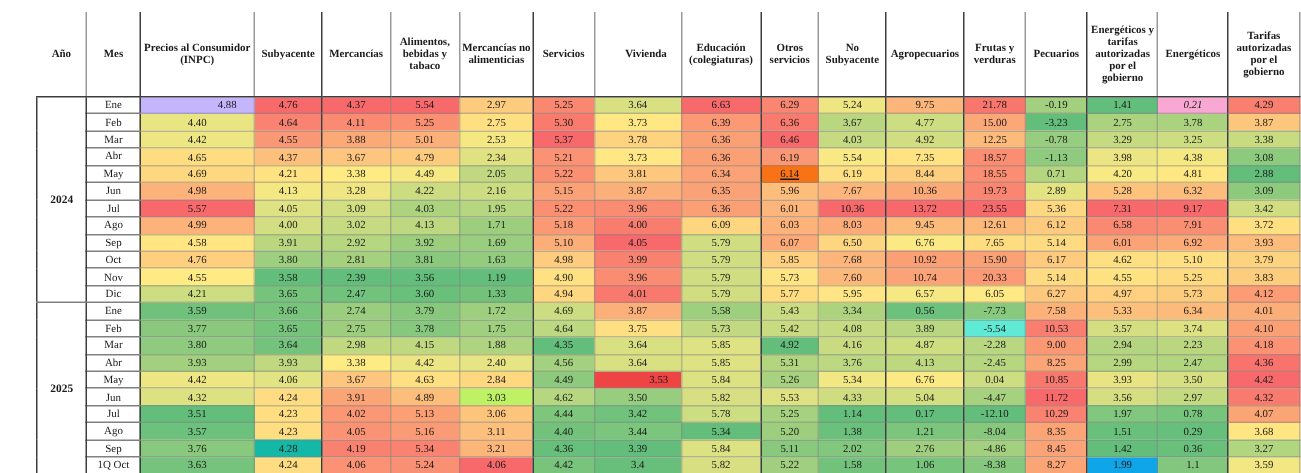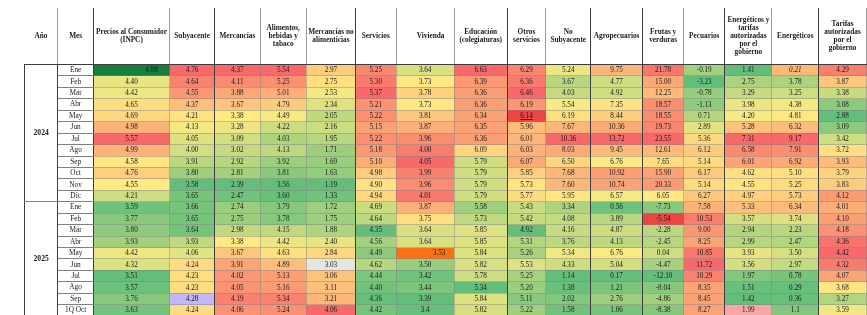--- a/index.html
+++ b/index.html
@@ -70,35 +70,35 @@
           <th class="sep-r" style="width: 45px;">Pecuarios</th>
           <th class="sep-l" style="width: 51px;">Energéticos y tarifas autorizadas por el gobierno</th>
           <th class="sep-r" style="width: 50px;">Energéticos</th>
           <th class="sep-l" style="width: 52px;">Tarifas autorizadas por el gobierno</th>
         </tr>
     </thead>
     <tbody>
         <tr class="yearstart">
           <td class="yearcell" rowspan="12" style="width: 46px;">2024</td>
           <td class="monthcell" style="width: 50px;">Ene</td>
-          <td class="v sep-l" style="width: 55px; background: #15803d; padding-left: 40px;">4.88</td>
+          <td class="v sep-l" style="width: 55px; background: #c4b5fd; padding-left: 40px;">4.88</td>
           <td class="v sep-r" style="width: 48px; background: rgb(248, 105, 107);">4.76</td>
           <td class="v sep-l" style="width: 48px; background: rgb(248, 105, 107);">4.37</td>
           <td class="v" style="width: 52px; background: rgb(248, 105, 107);">5.54</td>
           <td class="v sep-r" style="width: 54px; background: rgb(253, 204, 126);">2.97</td>
           <td class="v sep-l" style="width: 46px; background: rgb(250, 136, 113);">5.25</td>
           <td class="v" style="width: 44px; background: rgb(217, 224, 130);">3.64</td>
           <td class="v sep-r" style="width: 56px; background: rgb(248, 105, 107);">6.63</td>
           <td class="v sep-l" style="width: 44px; background: rgb(250, 134, 113);">6.29</td>
           <td class="v sep-r" style="width: 47px; background: rgb(238, 230, 131);">5.24</td>
           <td class="v sep-r sep-l" style="width: 52px; background: rgb(252, 181, 122);">9.75</td>
           <td class="v sep-l" style="width: 47px; background: rgb(249, 118, 109);">21.78</td>
           <td class="v sep-r" style="width: 45px; background: rgb(162, 208, 127);">-0.19</td>
           <td class="v sep-l" style="width: 51px; background: rgb(99, 190, 123);">1.41</td>
-          <td class="v sep-r" style="width: 50px; background: #fdba74; font-style: italic;">0.21</td>
+          <td class="v sep-r" style="width: 50px; background: #f9a8d4; font-style: italic;">0.21</td>
           <td class="v sep-l" style="width: 52px; background: rgb(249, 127, 111);">4.29</td>
         </tr>
         <tr>
           <td class="monthcell" style="width: 50px;">Feb</td>
           <td class="v sep-l" style="width: 55px; background: rgb(234, 229, 131);">4.40</td>
           <td class="v sep-r" style="width: 48px; background: rgb(249, 131, 112);">4.64</td>
           <td class="v sep-l" style="width: 48px; background: rgb(250, 139, 114);">4.11</td>
           <td class="v" style="width: 52px; background: rgb(250, 143, 114);">5.25</td>
           <td class="v sep-r" style="width: 54px; background: rgb(254, 224, 130);">2.75</td>
           <td class="v sep-l" style="width: 46px; background: rgb(249, 123, 110);">5.30</td>
@@ -154,21 +154,21 @@
         <tr>
           <td class="monthcell" style="width: 50px;">May</td>
           <td class="v sep-l" style="width: 55px; background: rgb(254, 216, 128);">4.69</td>
           <td class="v sep-r" style="width: 48px; background: rgb(255, 226, 130);">4.21</td>
           <td class="v sep-l" style="width: 48px; background: rgb(255, 235, 132);">3.38</td>
           <td class="v" style="width: 52px; background: rgb(246, 232, 131);">4.49</td>
           <td class="v sep-r" style="width: 54px; background: rgb(192, 217, 128);">2.05</td>
           <td class="v sep-l" style="width: 46px; background: rgb(250, 143, 114);">5.22</td>
           <td class="v" style="width: 44px; background: rgb(253, 200, 125);">3.81</td>
           <td class="v sep-r" style="width: 56px; background: rgb(251, 163, 118);">6.34</td>
-          <td class="v sep-l" style="width: 44px; background: #ef4444; text-decoration: underline;">6.14</td>
+          <td class="v sep-l" style="width: 44px; background: #f97316; text-decoration: underline;">6.14</td>
           <td class="v sep-r" style="width: 47px; background: rgb(254, 223, 130);">6.19</td>
           <td class="v sep-r sep-l" style="width: 52px; background: rgb(253, 206, 126);">8.44</td>
           <td class="v sep-l" style="width: 47px; background: rgb(250, 141, 114);">18.55</td>
           <td class="v sep-r" style="width: 45px; background: rgb(181, 214, 128);">0.71</td>
           <td class="v sep-l" style="width: 51px; background: rgb(247, 233, 132);">4.20</td>
           <td class="v sep-r" style="width: 50px; background: rgb(255, 232, 131);">4.81</td>
           <td class="v sep-l" style="width: 52px; background: rgb(99, 190, 123);">2.88</td>
         </tr>
         <tr>
           <td class="monthcell" style="width: 50px;">Jun</td>
@@ -329,21 +329,21 @@
           <td class="v sep-r" style="width: 48px; background: rgb(118, 195, 124);">3.65</td>
           <td class="v sep-l" style="width: 48px; background: rgb(156, 206, 126);">2.75</td>
           <td class="v" style="width: 52px; background: rgb(134, 200, 125);">3.78</td>
           <td class="v sep-r" style="width: 54px; background: rgb(160, 208, 127);">1.75</td>
           <td class="v sep-l" style="width: 46px; background: rgb(188, 216, 128);">4.64</td>
           <td class="v" style="width: 44px; background: rgb(254, 223, 130);">3.75</td>
           <td class="v sep-r" style="width: 56px; background: rgb(193, 217, 128);">5.73</td>
           <td class="v sep-l" style="width: 44px; background: rgb(200, 219, 129);">5.42</td>
           <td class="v sep-r" style="width: 47px; background: rgb(198, 219, 129);">4.08</td>
           <td class="v sep-r sep-l" style="width: 52px; background: rgb(185, 215, 128);">3.89</td>
-          <td class="v sep-l" style="width: 47px; background: #ef4444; font-family: Liberation Serif, serif;">-5.54</td>
+          <td class="v sep-l" style="width: 47px; background: #5eead4; font-family: Liberation Serif, serif;">-5.54</td>
           <td class="v sep-r" style="width: 45px; background: rgb(249, 126, 111);">10.53</td>
           <td class="v sep-l" style="width: 51px; background: rgb(213, 223, 130);">3.57</td>
           <td class="v sep-r" style="width: 50px; background: rgb(222, 225, 130);">3.74</td>
           <td class="v sep-l" style="width: 52px; background: rgb(251, 159, 117);">4.10</td>
         </tr>
         <tr>
           <td class="monthcell" style="width: 50px;">Mar</td>
           <td class="v sep-l" style="width: 55px; background: rgb(143, 203, 126);">3.80</td>
           <td class="v sep-r" style="width: 48px; background: rgb(115, 195, 124);">3.64</td>
           <td class="v sep-l" style="width: 48px; background: rgb(192, 217, 128);">2.98</td>
@@ -381,38 +381,38 @@
           <td class="v sep-l" style="width: 52px; background: rgb(249, 115, 109);">4.36</td>
         </tr>
         <tr>
           <td class="monthcell" style="width: 50px;">May</td>
           <td class="v sep-l" style="width: 55px; background: rgb(237, 230, 131);">4.42</td>
           <td class="v sep-r" style="width: 48px; background: rgb(226, 227, 130);">4.06</td>
           <td class="v sep-l" style="width: 48px; background: rgb(253, 197, 125);">3.67</td>
           <td class="v" style="width: 52px; background: rgb(254, 224, 130);">4.63</td>
           <td class="v sep-r" style="width: 54px; background: rgb(254, 216, 128);">2.84</td>
           <td class="v sep-l" style="width: 46px; background: rgb(142, 202, 125);">4.49</td>
-          <td class="v" style="width: 44px; background: #f97316; padding-left: 28px;">3.53</td>
+          <td class="v" style="width: 44px; background: #ef4444; padding-left: 28px;">3.53</td>
           <td class="v sep-r" style="width: 56px; background: rgb(220, 225, 130);">5.84</td>
           <td class="v sep-l" style="width: 44px; background: rgb(168, 210, 127);">5.26</td>
           <td class="v sep-r" style="width: 47px; background: rgb(241, 231, 131);">5.34</td>
           <td class="v sep-r sep-l" style="width: 52px; background: rgb(251, 234, 132);">6.76</td>
           <td class="v sep-l" style="width: 47px; background: rgb(205, 221, 129);">0.04</td>
           <td class="v sep-r" style="width: 45px; background: rgb(249, 120, 110);">10.85</td>
           <td class="v sep-l" style="width: 51px; background: rgb(232, 228, 131);">3.93</td>
           <td class="v sep-r" style="width: 50px; background: rgb(214, 223, 130);">3.50</td>
           <td class="v sep-l" style="width: 52px; background: rgb(248, 105, 107);">4.42</td>
         </tr>
         <tr>
           <td class="monthcell" style="width: 50px;">Jun</td>
           <td class="v sep-l" style="width: 55px; background: rgb(222, 225, 130);">4.32</td>
           <td class="v sep-r" style="width: 48px; background: rgb(254, 220, 129);">4.24</td>
           <td class="v sep-l" style="width: 48px; background: rgb(251, 165, 119);">3.91</td>
           <td class="v" style="width: 52px; background: rgb(253, 190, 123);">4.89</td>
-          <td class="v sep-r" style="width: 54px; background: #e5e5e5;">3.03</td>
+          <td class="v sep-r" style="width: 54px; background: #bef264;">3.03</td>
           <td class="v sep-l" style="width: 46px; background: rgb(182, 214, 128);">4.62</td>
           <td class="v" style="width: 44px; background: rgb(151, 205, 126);">3.50</td>
           <td class="v sep-r" style="width: 56px; background: rgb(215, 223, 130);">5.82</td>
           <td class="v sep-l" style="width: 44px; background: rgb(223, 226, 130);">5.53</td>
           <td class="v sep-r" style="width: 47px; background: rgb(207, 221, 129);">4.33</td>
           <td class="v sep-r sep-l" style="width: 52px; background: rgb(211, 222, 129);">5.04</td>
           <td class="v sep-l" style="width: 47px; background: rgb(166, 209, 127);">-4.47</td>
           <td class="v sep-r" style="width: 45px; background: rgb(248, 105, 107);">11.72</td>
           <td class="v sep-l" style="width: 51px; background: rgb(213, 223, 130);">3.56</td>
           <td class="v sep-r" style="width: 50px; background: rgb(195, 218, 129);">2.97</td>
@@ -452,21 +452,21 @@
           <td class="v sep-r sep-l" style="width: 52px; background: rgb(123, 197, 124);">1.21</td>
           <td class="v sep-l" style="width: 47px; background: rgb(135, 200, 125);">-8.04</td>
           <td class="v sep-r" style="width: 45px; background: rgb(251, 164, 118);">8.35</td>
           <td class="v sep-l" style="width: 51px; background: rgb(104, 192, 123);">1.51</td>
           <td class="v sep-r" style="width: 50px; background: rgb(102, 191, 123);">0.29</td>
           <td class="v sep-l" style="width: 52px; background: rgb(255, 230, 131);">3.68</td>
         </tr>
         <tr>
           <td class="monthcell" style="width: 50px;">Sep</td>
           <td class="v sep-l" style="width: 55px; background: rgb(137, 201, 125);">3.76</td>
-          <td class="v sep-r" style="width: 48px; background: #c4b5fd;">4.28</td>
+          <td class="v sep-r" style="width: 48px; background: #14b8a6;">4.28</td>
           <td class="v sep-l" style="width: 48px; background: rgb(249, 129, 112);">4.19</td>
           <td class="v" style="width: 52px; background: rgb(249, 131, 112);">5.34</td>
           <td class="v sep-r" style="width: 54px; background: rgb(252, 182, 122);">3.21</td>
           <td class="v sep-l" style="width: 46px; background: rgb(102, 191, 123);">4.36</td>
           <td class="v" style="width: 44px; background: rgb(99, 190, 123);">3.39</td>
           <td class="v sep-r" style="width: 56px; background: rgb(220, 225, 130);">5.84</td>
           <td class="v sep-l" style="width: 44px; background: rgb(137, 201, 125);">5.11</td>
           <td class="v sep-r" style="width: 47px; background: rgb(129, 199, 125);">2.02</td>
           <td class="v sep-r sep-l" style="width: 52px; background: rgb(159, 207, 126);">2.76</td>
           <td class="v sep-l" style="width: 47px; background: rgb(162, 208, 127);">-4.86</td>
@@ -483,19 +483,19 @@
           <td class="v" style="width: 52px; background: rgb(250, 144, 115);">5.24</td>
           <td class="v sep-r" style="width: 54px; background: rgb(248, 105, 107);">4.06</td>
           <td class="v sep-l" style="width: 46px; background: rgb(120, 196, 124);">4.42</td>
           <td class="v" style="width: 44px; background: rgb(104, 191, 123);">3.4</td>
           <td class="v sep-r" style="width: 56px; background: rgb(215, 223, 130);">5.82</td>
           <td class="v sep-l" style="width: 44px; background: rgb(160, 208, 127);">5.22</td>
           <td class="v sep-r" style="width: 47px; background: rgb(114, 194, 124);">1.58</td>
           <td class="v sep-r sep-l" style="width: 52px; background: rgb(119, 196, 124);">1.06</td>
           <td class="v sep-l" style="width: 47px; background: rgb(132, 199, 125);">-8.38</td>
           <td class="v sep-r" style="width: 45px; background: rgb(251, 165, 119);">8.27</td>
-          <td class="v sep-l" style="width: 51px; background: #fca5a5;">1.99</td>
+          <td class="v sep-l" style="width: 51px; background: #0ea5e9;">1.99</td>
           <td class="v sep-r" style="width: 50px; background: rgb(130, 199, 125);">1.1</td>
           <td class="v sep-l" style="width: 52px; background: rgb(243, 231, 131);">3.59</td>
         </tr>
       </tbody>
   </table>
 </div>
 
 </body></html>

